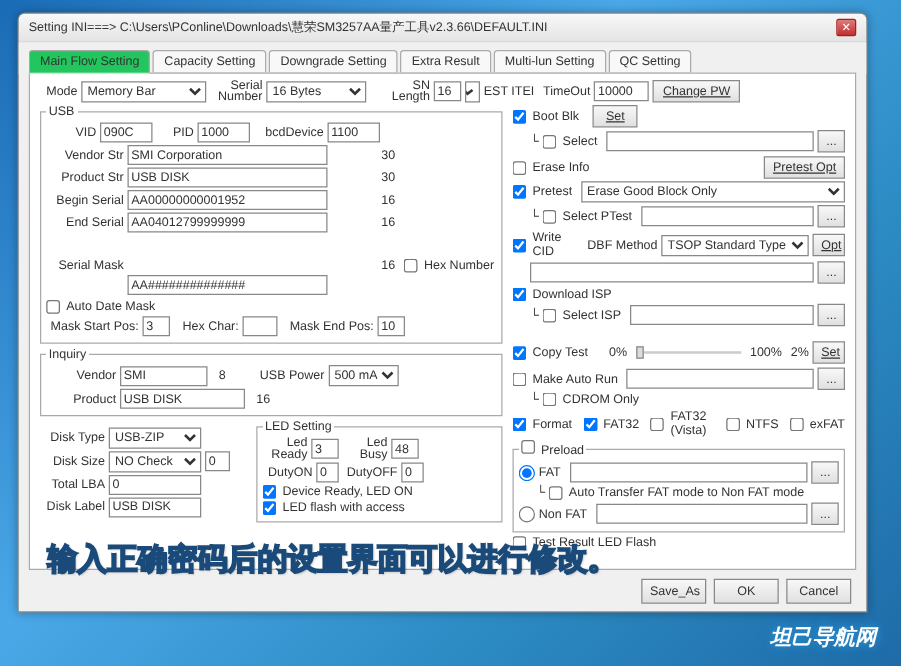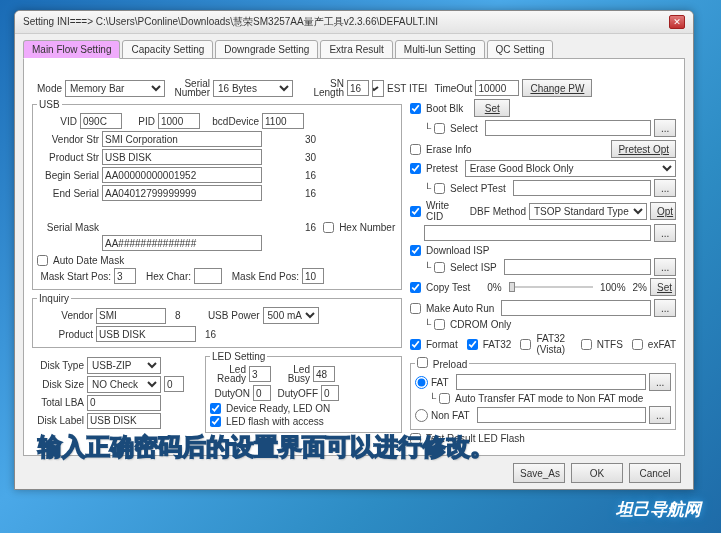--- a/index.html
+++ b/index.html
@@ -2,22 +2,22 @@
 <html><head>
 <meta charset="utf-8">
 <style>
 *{margin:0;padding:0;box-sizing:border-box;font-family:Tahoma,sans-serif;font-size:10px;color:#333}
 body{background:linear-gradient(135deg,#1a6bb5 0%,#4aa8e8 40%,#2d8cc4 70%,#1e6ba8 100%);width:721px;height:533px;position:relative;overflow:hidden}
 .win{position:absolute;top:10px;left:14px;width:680px;height:480px;background:#f0f0f0;border:1px solid #888;border-radius:6px 6px 0 0;box-shadow:0 0 8px rgba(0,0,0,.3)}
 .titlebar{background:linear-gradient(#f8f8f8,#e4e4e4);border-radius:5px 5px 0 0;padding:4px 8px;font-size:11px;color:#333;display:flex;align-items:center;border-bottom:1px solid #ccc}
 .titlebar .closebtn{margin-left:auto;width:16px;height:14px;background:linear-gradient(#e07a7a,#c03030);border:1px solid #a02020;border-radius:2px;display:flex;align-items:center;justify-content:center;color:#fff;font-size:9px}
 .tabbar{display:flex;padding:6px 8px 0;background:#f0f0f0;gap:0}
 .tab{padding:3px 8px;background:#f8f8f8;border:1px solid #aaa;border-radius:3px 3px 0 0;margin-right:2px;cursor:pointer;font-size:10px}
-.tab.active{background:#f0abfc;border-bottom:1px solid #fff;position:relative;z-index:2}
-.panel{background:#fff;margin:0 8px 8px;border:1px solid #aaa;padding:20px 8px;position:relative;top:-1px;height:398px;overflow:hidden}
+.tab.active{background:#22c55e;border-bottom:1px solid #fff;position:relative;z-index:2}
+.panel{background:#fff;margin:0 8px 8px;border:1px solid #aaa;padding:5px 8px;position:relative;top:-1px;height:398px;overflow:hidden}
 .row{display:flex;align-items:center;gap:3px;margin-bottom:2px}
 .lbl{text-align:right;display:inline-block;font-size:10px}
 input[type=text]{border:1px solid #888;padding:1px 2px;font-size:10px;height:16px;background:#fff}
 input[type=checkbox]{width:11px;height:11px;margin-right:2px}
 select{border:1px solid #888;font-size:10px;height:17px;background:#fff}
 button,.btn{border:1px solid #888;background:linear-gradient(#f8f8f8,#e0e0e0);padding:1px 6px;font-size:10px;height:18px;cursor:pointer}
 fieldset{border:1px solid #aaa;padding:3px 4px;margin-bottom:3px}
 legend{font-size:10px;padding:0 2px}
 .cols{display:flex;gap:8px}
 .left{width:370px}
@@ -211,21 +211,21 @@
           </div>
         <div class="row" style="margin-left:14px">
             <input type="text" style="flex: 1 1 0%;">
             <button class="dotbtn">...</button>
           </div>
         <div class="row" style="margin-top:3px">
             <input type="checkbox" checked="" style="">
             <span>Download ISP</span>
           </div>
         <div class="row" style="margin-left:14px">└<input type="checkbox" style=""><span>Select ISP</span><input type="text" style="flex: 1 1 0%; margin-left: 4px;"><button class="dotbtn">...</button></div>
-        <div class="row" style="margin-top:2px">
+        <div class="row" style="margin-top:12px">
             <input type="checkbox" checked="" style="">
             <span>Copy Test</span>
             <span style="margin-left:14px">0%</span>
             <div class="slider-track">
               <div class="slider-thumb"></div>
             </div>
             <span>100%</span>
             <span style="margin-left:4px">2%</span>
             <button style="width:26px;text-decoration:underline">Set</button>
           </div>

